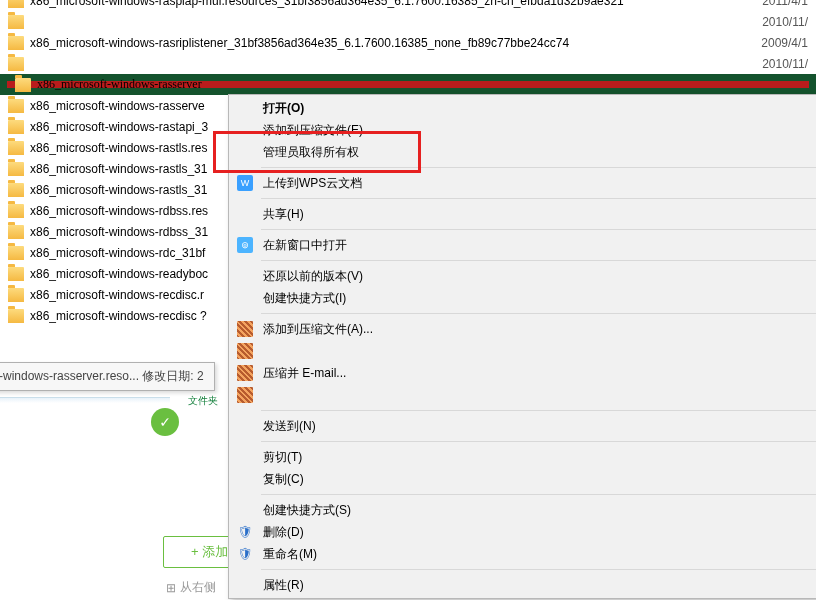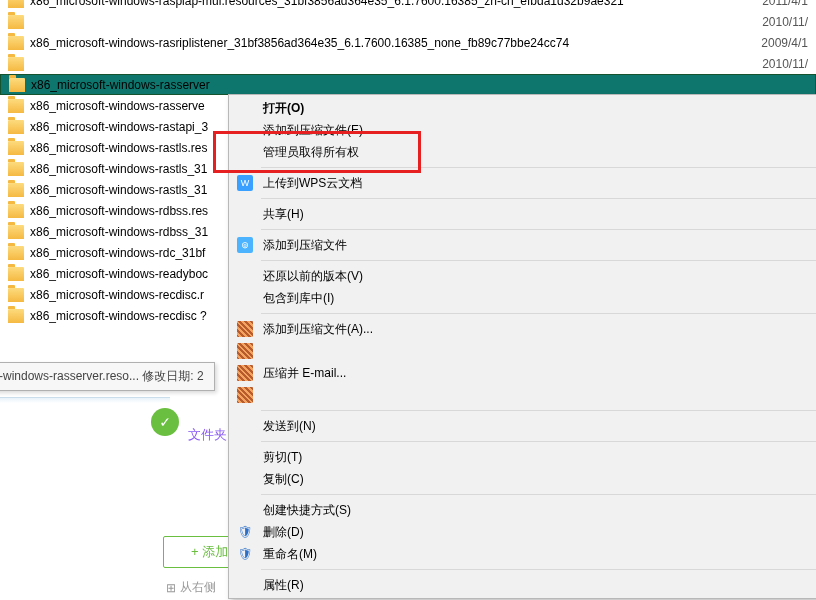--- a/index.html
+++ b/index.html
@@ -19,22 +19,23 @@
   right: 0;
 }
 .file-row {
   display: flex;
   align-items: center;
   height: 21px;
   padding-left: 8px;
   white-space: nowrap;
 }
 .file-row.selected {
-  background: #0f766e;
-  border: 1px solid #14532d;
+  background: #b91c1c;
+  border: 7px solid #14532d;
+  font-family: Liberation Serif, serif;
 }
 .folder-icon {
   width: 16px;
   height: 14px;
   margin-right: 6px;
   background: linear-gradient(#fddb7e, #f5b942);
   border-radius: 1px 1px 0 0;
   position: relative;
   flex-shrink: 0;
 }
@@ -272,21 +273,21 @@
   </div>
 
 <div class="tooltip">
   <span>-windows-rasserver.reso...   修改日期: 2</span>
 </div>
 
 <div class="left-divider"></div>
 <div class="below-panel"></div>
 
 <div class="green-circle">✓</div>
-<div style="position:absolute; left:188px; top:426px; color:#8b5cf6; font-size:13px;">文件夹</div>
+<div style="position:absolute; left:188px; top:394px; color:#15803d; font-size:10px;">文件夹</div>
 
 <button class="green-button">+ 添加组</button>
 
 <div class="bottom-icon">
   <span style="margin-right:4px;">⊞</span>
     <span>从右侧</span>
 </div>
 
 <div class="context-menu">
   <div class="menu-item bold">
@@ -303,28 +304,28 @@
     <span class="menu-icon icon-wps">W</span>
     <span>上传到WPS云文档</span>
   </div>
   <div class="menu-sep"></div>
   <div class="menu-item">
       <span>共享(H)</span>
     </div>
   <div class="menu-sep"></div>
   <div class="menu-item">
     <span class="menu-icon icon-baidu">⊚</span>
-    <span>添加到压缩文件</span>
+    <span>在新窗口中打开</span>
   </div>
   <div class="menu-sep"></div>
   <div class="menu-item">
       <span>还原以前的版本(V)</span>
     </div>
   <div class="menu-item">
-      <span>包含到库中(I)</span>
+      <span>创建快捷方式(I)</span>
     </div>
   <div class="menu-sep"></div>
   <div class="menu-item">
     <span class="menu-icon icon-rar"></span>
     <span>添加到压缩文件(A)...</span>
   </div>
   <div class="menu-item">
     <span class="menu-icon icon-rar"></span>
   </div>
   <div class="menu-item">

